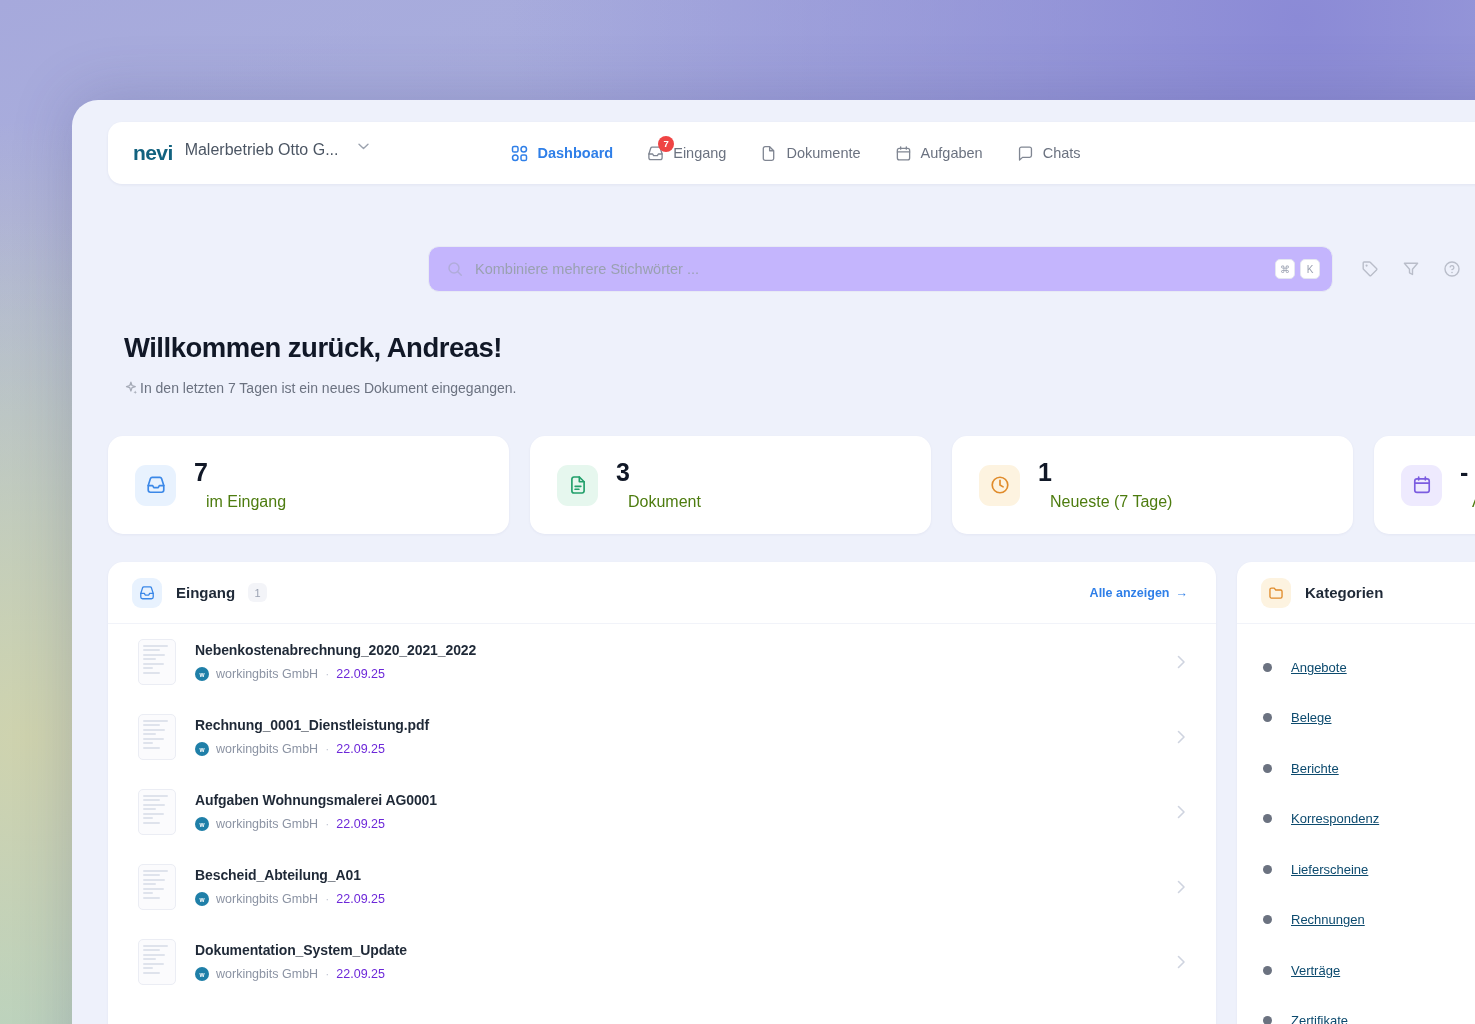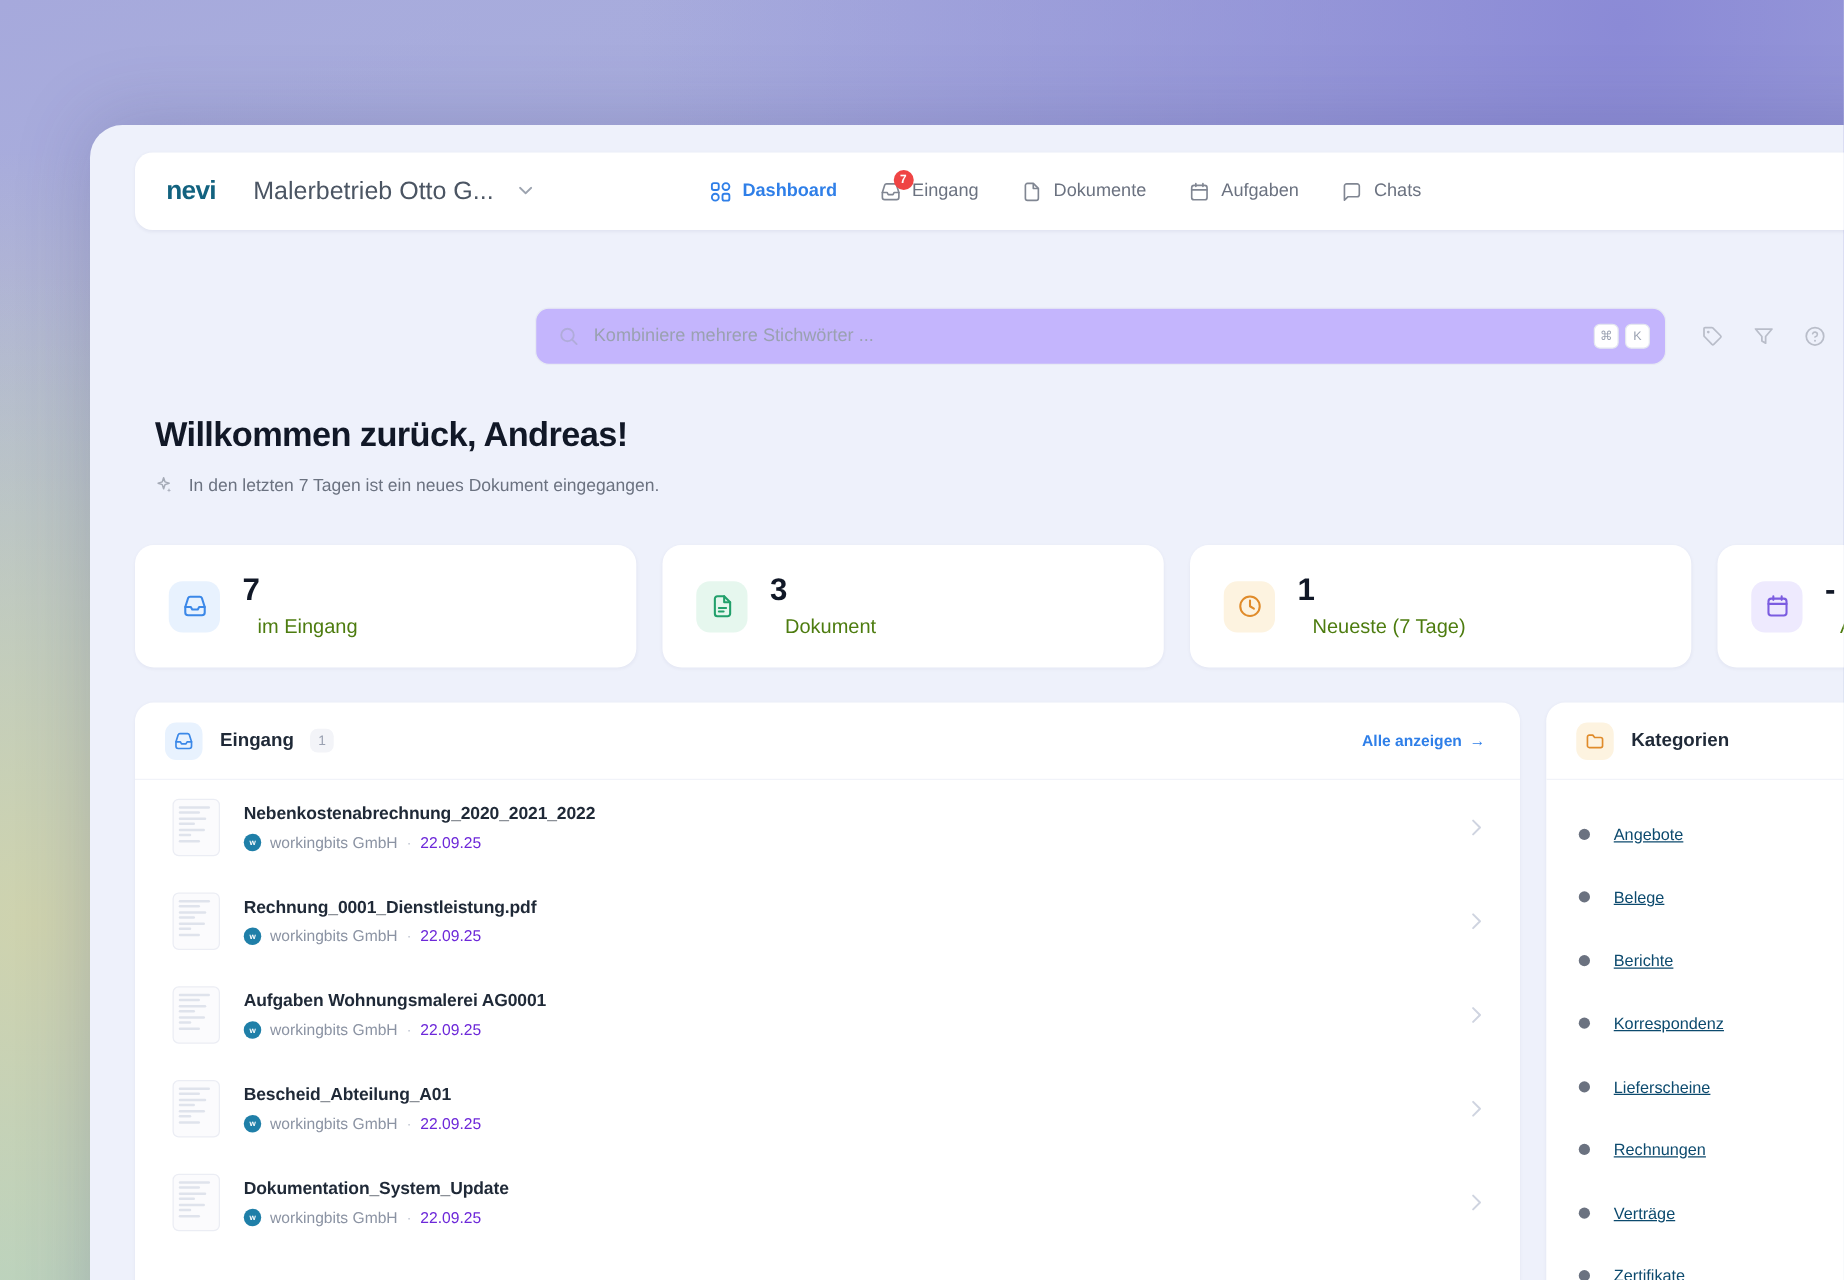--- a/index.html
+++ b/index.html
@@ -33,27 +33,27 @@
   .topbar {
     position: absolute;
     left: 36px; top: 22px;
     width: 1460px; height: 62px;
     background: #ffffff;
     border-radius: 14px;
     box-shadow: 0 1px 3px rgba(30,40,90,.06);
     display: flex;
     align-items: center;
   }
-  .brand-wrap { display: flex; align-items: center; margin-left: 25px; }
+  .brand-wrap { display: flex; margin-left: 25px; }
   .brand {
     font-size: 21px; font-weight: 700; letter-spacing: -0.6px;
     color: #12627f;
   }
   .org-name {
-    font-size: 20px; color: #4b5563; margin-left: 30px;
+    font-size: 16px; color: #4b5563; margin-left: 12px;
     white-space: nowrap;
   }
   .org-caret {
     margin-left: 20px; color: #9ca3af; font-size: 11px;
     line-height: 1;
   }
 
   .nav {
     display: flex; align-items: center;
     margin-left: 142px;
@@ -115,21 +115,21 @@
 
   
   .welcome {
     position: absolute; left: 52px; top: 232px;
   }
   .welcome h1 {
     font-size: 27.5px; font-weight: 700;
     color: #111827; letter-spacing: -0.5px;
   }
   .welcome-sub {
-    display: flex; align-items: center; gap: 13px;
+    display: flex; align-items: center; gap: 2px;
     margin-top: 16px;
   }
   .sparkle-icon { width: 14px; height: 14px; opacity: .55; }
   .welcome-sub span { font-size: 14px; color: #6b7280; }
 
   
   .stats {
     position: absolute; left: 36px; top: 336px;
     display: flex; gap: 21px;
   }

